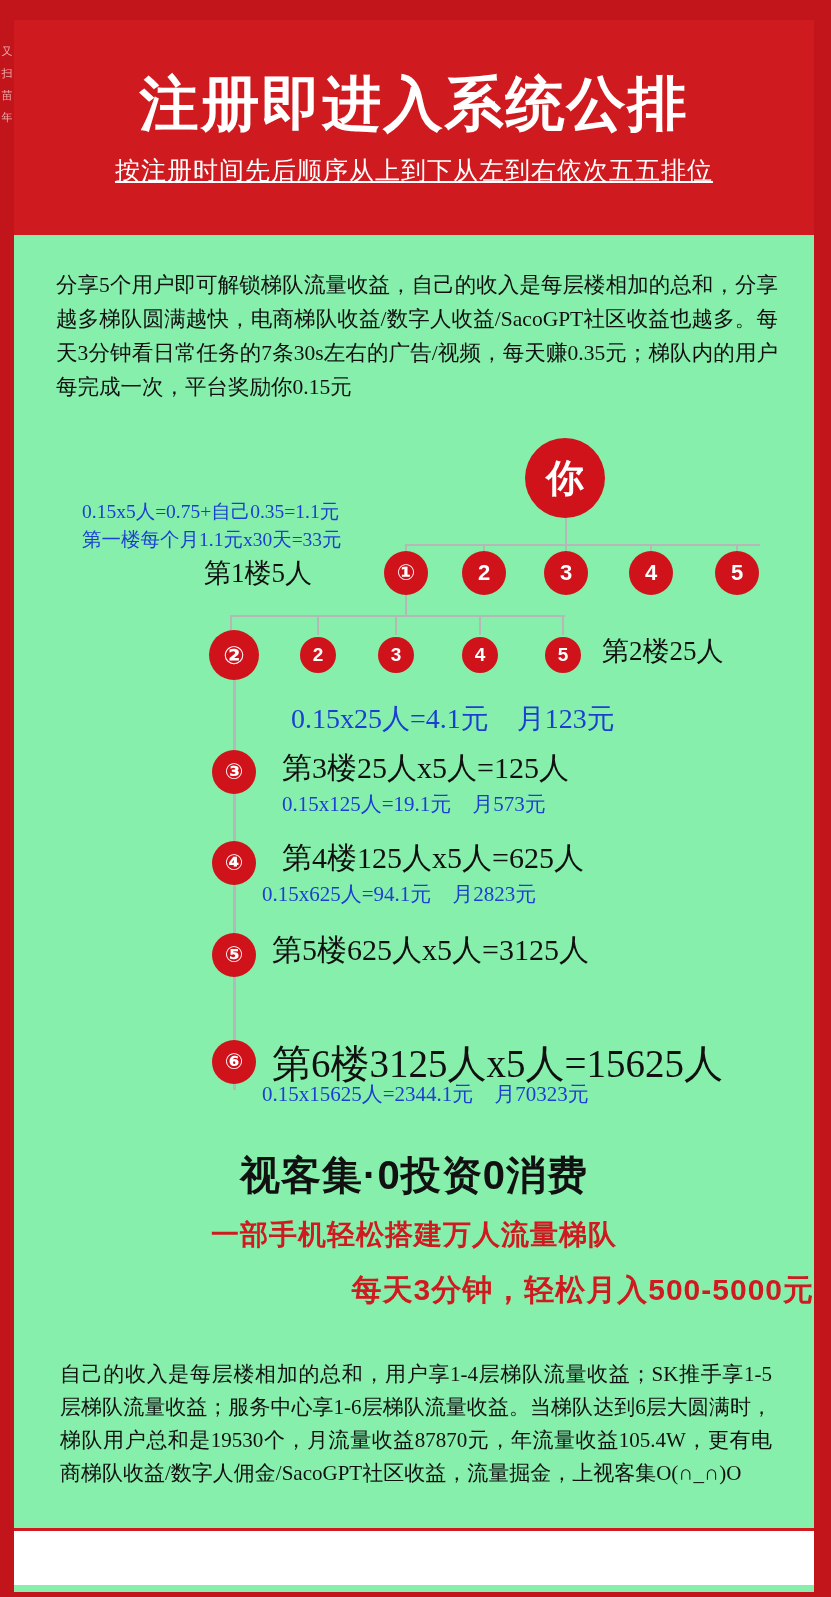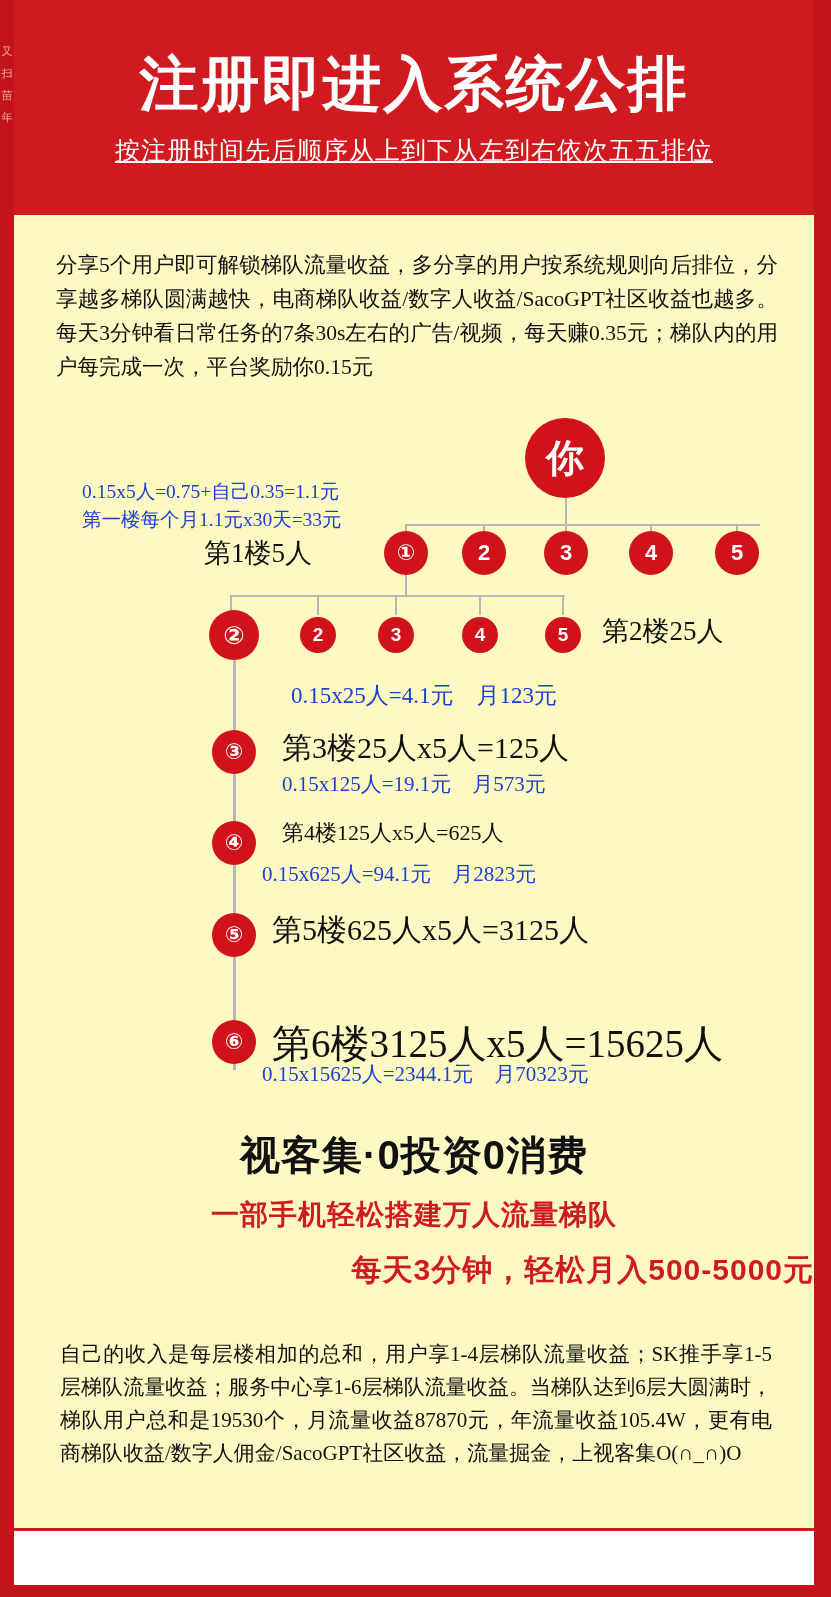--- a/index.html
+++ b/index.html
@@ -10,23 +10,23 @@
     overflow:hidden;
   }
   .page{
     position:relative;
     width:831px;height:1597px;
     background:#c1151b;
     box-sizing:border-box;
   }
   .sheet{
     position:absolute;
-    left:14px;top:0;
+    left:14px;top:20px;
     width:800px;height:1572px;
-    background:#fef9c3;
+    background:#86efac;
     box-sizing:border-box;
   }
   
   .header{
     position:absolute;left:0;top:0;width:800px;height:215px;
     background:#cf1a1f;
     display:flex;flex-direction:column;align-items:center;justify-content:center;
   }
   .header-title{
     color:#ffffff;
@@ -131,21 +131,21 @@
 
   <div class="edge-marks">又 扫 苗 年</div>
 
   <div class="sheet">
 
     <div class="header">
       <div class="header-title">注册即进入系统公排</div>
       <div class="header-sub">按注册时间先后顺序从上到下从左到右依次五五排位</div>
     </div>
 
-    <div class="intro">分享5个用户即可解锁梯队流量收益，多分享的用户按系统规则向后排位，分享越多梯队圆满越快，电商梯队收益/数字人收益/SacoGPT社区收益也越多。每天3分钟看日常任务的7条30s左右的广告/视频，每天赚0.35元；梯队内的用户每完成一次，平台奖励你0.15元</div>
+    <div class="intro">分享5个用户即可解锁梯队流量收益，自己的收入是每层楼相加的总和，分享越多梯队圆满越快，电商梯队收益/数字人收益/SacoGPT社区收益也越多。每天3分钟看日常任务的7条30s左右的广告/视频，每天赚0.35元；梯队内的用户每完成一次，平台奖励你0.15元</div>
 
     <div class="tree">
 
       <div class="node big" style="left:511px;top:0px;">你</div>
 
       <div class="line" style="left:551px;top:80px;width:2px;height:28px;"></div>
 
       <div class="line" style="left:391px;top:106px;width:355px;height:2px;"></div>
 
       <div class="line" style="left:391px;top:106px;width:2px;height:20px;"></div>
@@ -176,28 +176,28 @@
       <div class="node mid" style="left:195px;top:192px;width:50px;height:50px;font-size:25px;">②</div>
       <div class="node sm" style="left:286px;top:199px;">2</div>
       <div class="node sm" style="left:364px;top:199px;">3</div>
       <div class="node sm" style="left:448px;top:199px;">4</div>
       <div class="node sm" style="left:531px;top:199px;">5</div>
 
       <div class="black" style="left:588px;top:195px;font-size:27px;">第2楼25人</div>
 
       <div class="line" style="left:219px;top:242px;width:3px;height:410px;"></div>
 
-      <div class="blue" style="left:277px;top:262px;font-size:23px;">0.15x25人=4.1元　月123元</div>
+      <div class="blue" style="left:277px;top:262px;font-size:28px;">0.15x25人=4.1元　月123元</div>
 
       <div class="node mid" style="left:198px;top:312px;width:44px;height:44px;">③</div>
       <div class="black" style="left:268px;top:310px;font-size:30px;">第3楼25人x5人=125人</div>
       <div class="blue" style="left:268px;top:352px;font-size:21px;">0.15x125人=19.1元　月573元</div>
 
       <div class="node mid" style="left:198px;top:403px;width:44px;height:44px;">④</div>
-      <div class="black" style="left:268px;top:400px;font-size:22px;">第4楼125人x5人=625人</div>
+      <div class="black" style="left:268px;top:400px;font-size:30px;">第4楼125人x5人=625人</div>
       <div class="blue" style="left:248px;top:442px;font-size:21px;">0.15x625人=94.1元　月2823元</div>
 
       <div class="node mid" style="left:198px;top:495px;width:44px;height:44px;">⑤</div>
       <div class="black" style="left:258px;top:492px;font-size:30px;">第5楼625人x5人=3125人</div>
 
       <div class="node mid" style="left:198px;top:602px;width:44px;height:44px;">⑥</div>
       <div class="black" style="left:258px;top:599px;font-size:39px;">第6楼3125人x5人=15625人</div>
       <div class="blue" style="left:248px;top:642px;font-size:21px;">0.15x15625人=2344.1元　月70323元</div>
 
     </div>

